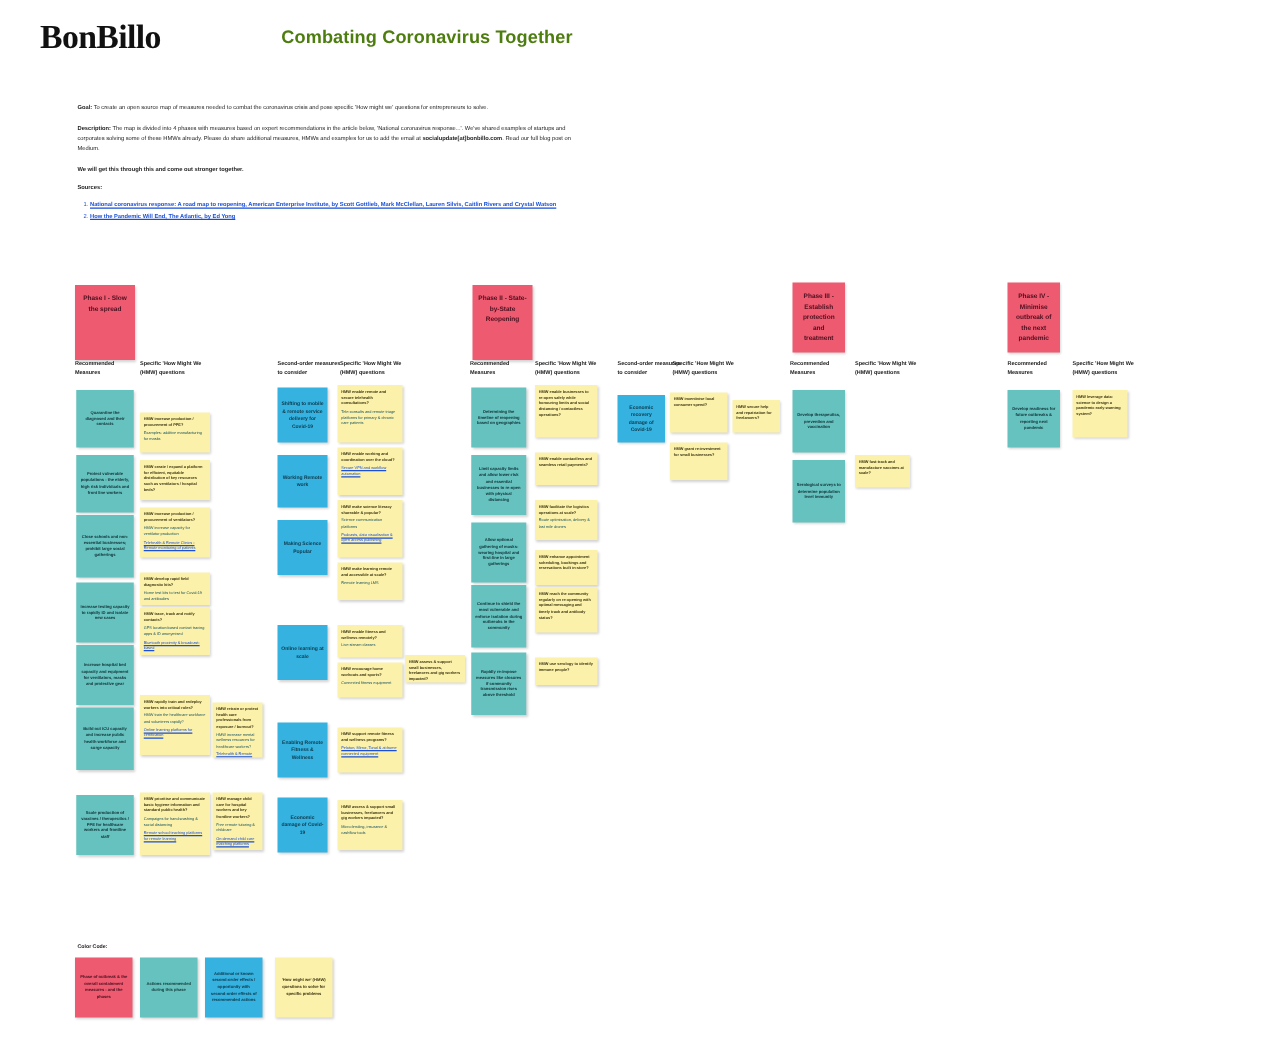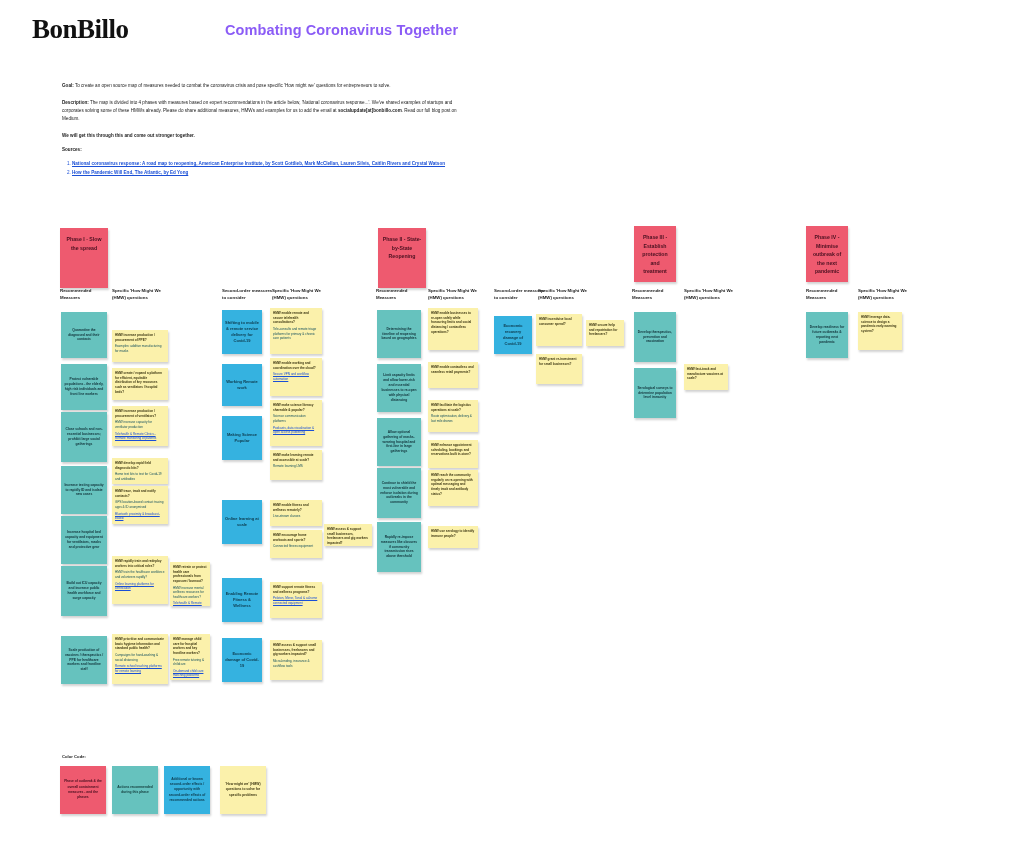--- a/index.html
+++ b/index.html
@@ -12,21 +12,21 @@
 
   
   .logo{
     position:absolute;left:32px;top:14px;
     font-family:"Liberation Serif",serif;
     font-weight:700;font-size:27px;letter-spacing:-0.5px;color:#111;
     white-space:nowrap;
   }
   .page-title{
     position:absolute;left:225px;top:22px;
-    font-size:14.5px;font-weight:700;color:#8b5cf6;letter-spacing:.1px;
+    font-size:14.5px;font-weight:700;color:#4d7c0f;letter-spacing:.1px;
   }
 
   
   .intro{position:absolute;left:62px;top:82px;width:400px;}
   .intro p{margin:0 0 9px 0;font-size:4.6px;line-height:1.75;color:#222;}
   .intro b{font-weight:700;}
   .intro .tight{margin-bottom:6px;}
   .srcs{margin:2px 0 0 0;padding-left:10px;font-size:4.6px;line-height:1.8;color:#1a4fd6;}
   .srcs li{margin-bottom:1px;}
   .srcs a{color:#1a4fd6;text-decoration:underline;font-weight:700;}

